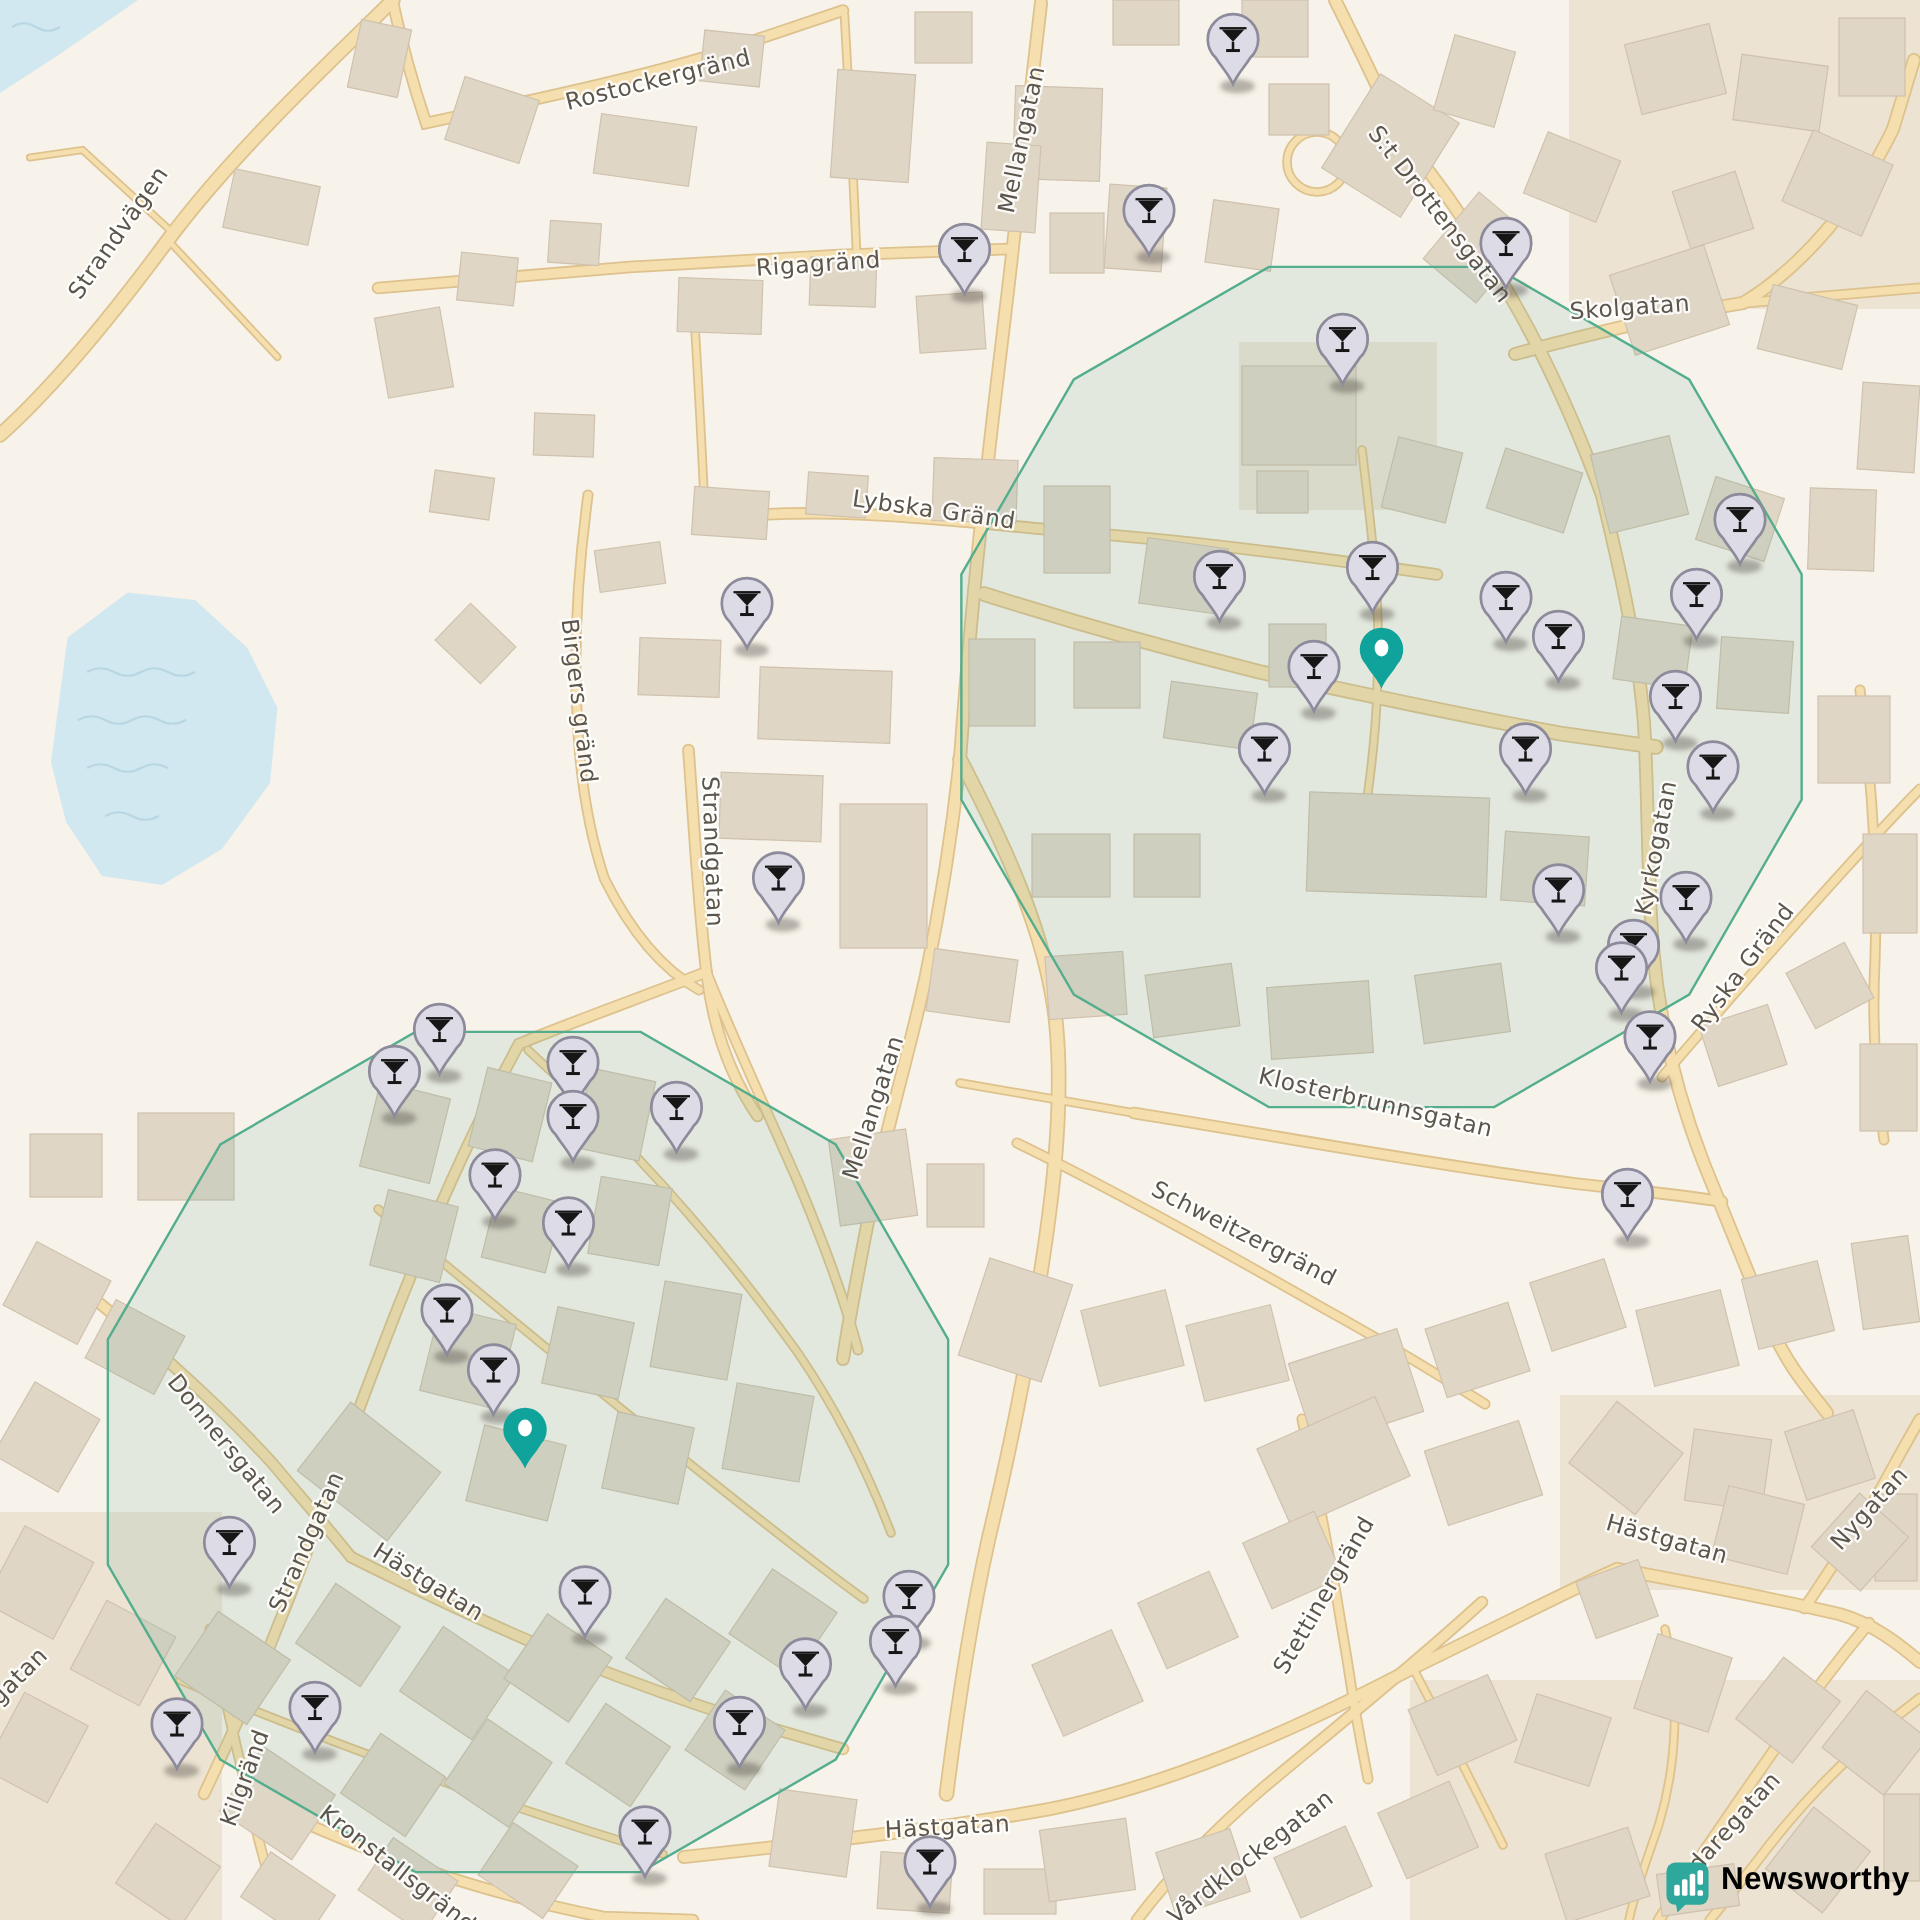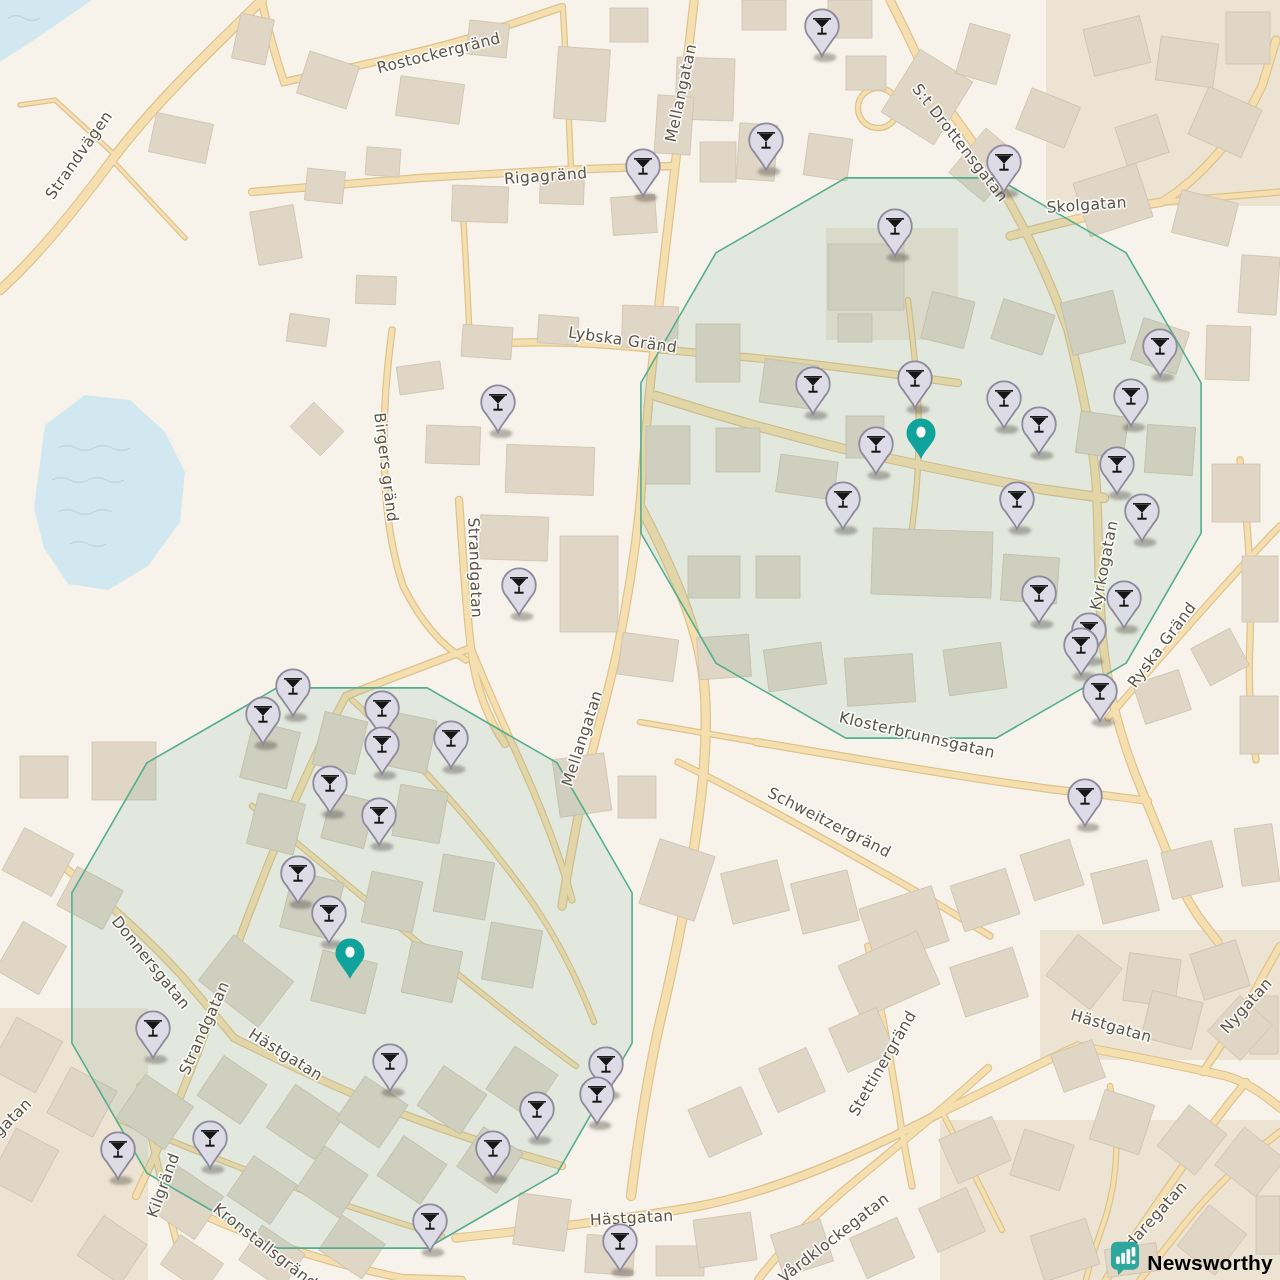--- a/index.html
+++ b/index.html
@@ -1,21 +1,21 @@
 <!DOCTYPE html>
 <html><head>
 <meta charset="utf-8">
 <style>
   html,body{margin:0;padding:0;background:#f7f3ea;}
   #stage{position:relative;width:1280px;height:1280px;overflow:hidden;font-family:"DejaVu Sans",sans-serif;}
   #map-svg{position:absolute;left:0;top:0;}
   .street-label{font-family:"DejaVu Sans",sans-serif;font-size:15.5px;fill:#5b554b;
     paint-order:stroke;stroke:#ffffff;stroke-width:3.2px;stroke-linejoin:round;stroke-opacity:.85;
     letter-spacing:.4px;text-anchor:middle;}
-  #watermark{position:absolute;right:3px;bottom:3px;display:flex;align-items:flex-end;gap:7px;
+  #watermark{position:absolute;right:3px;bottom:3px;display:flex;align-items:flex-start;gap:7px;
     padding:2px 4px;}
   #brand-text{font-family:"Liberation Sans","DejaVu Sans",sans-serif;font-size:21px;font-weight:700;
     letter-spacing:.2px;}
 </style>
 </head>
 <body>
 
 <div id="stage">
   <svg id="map-svg" width="1280" height="1280" viewBox="0 0 1280 1280" xmlns="http://www.w3.org/2000/svg">
     <defs>

